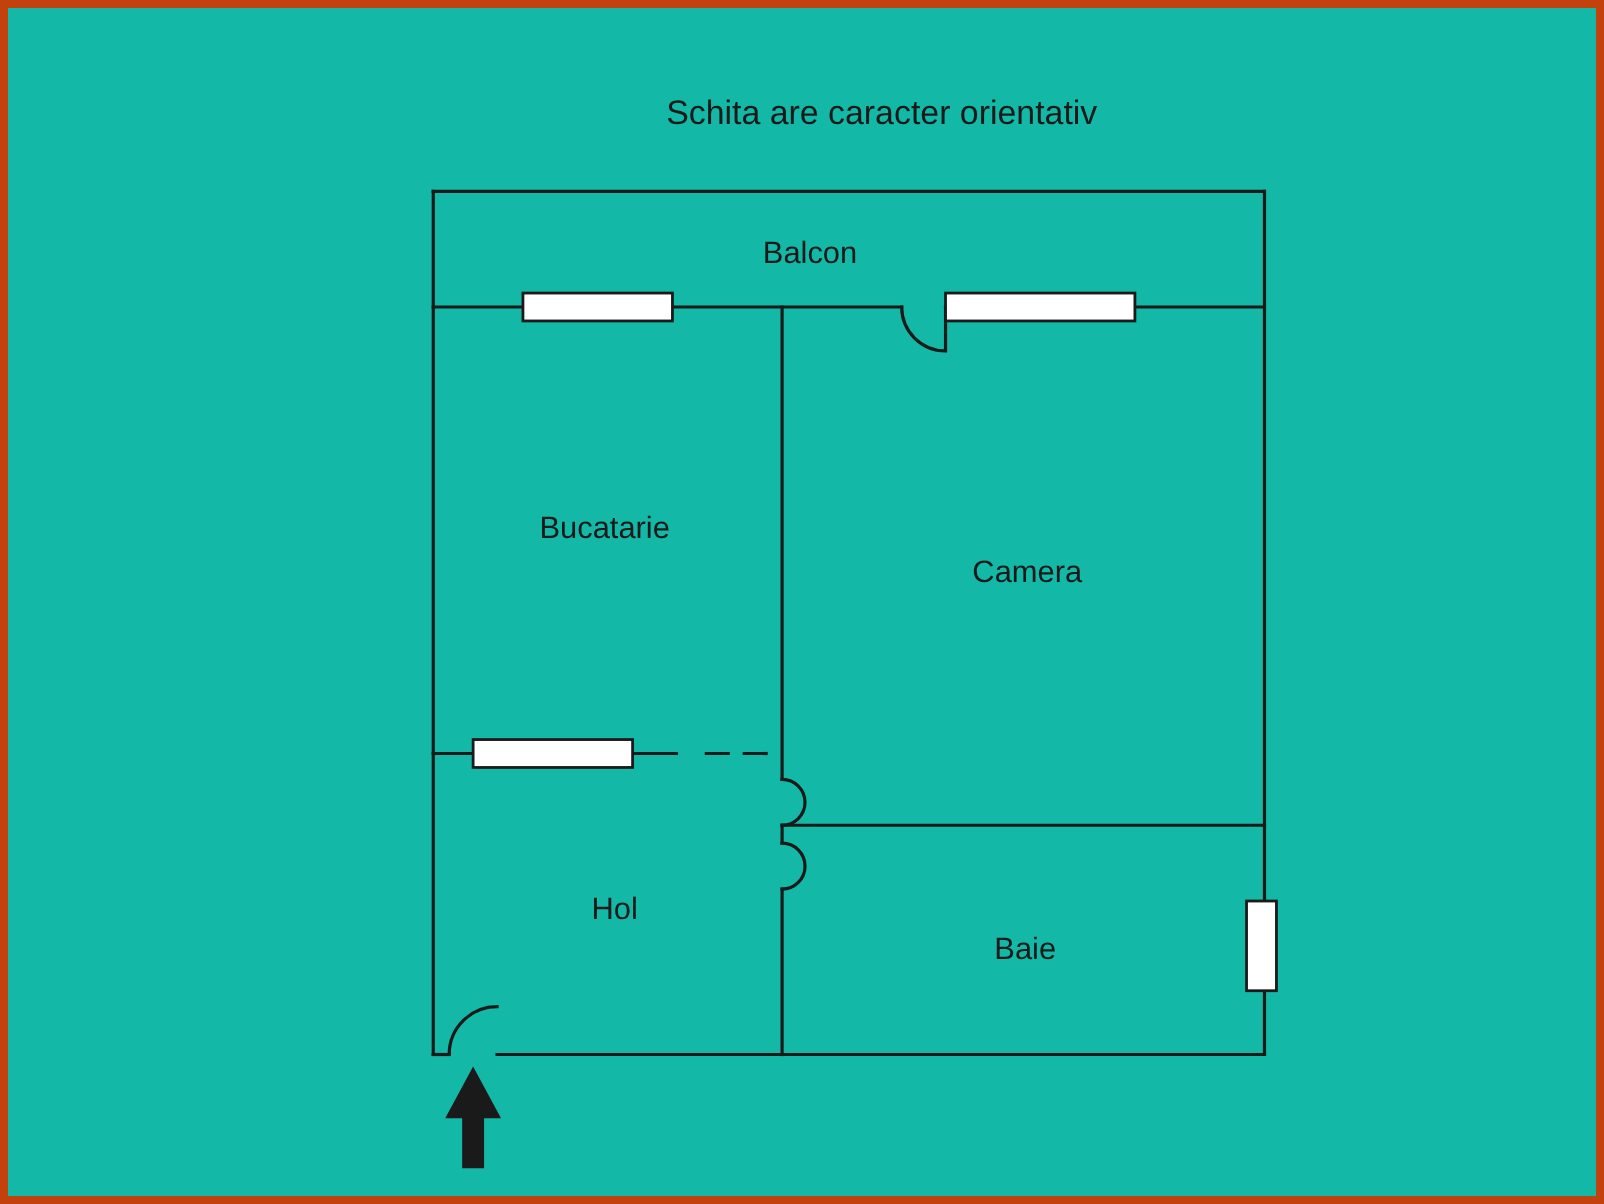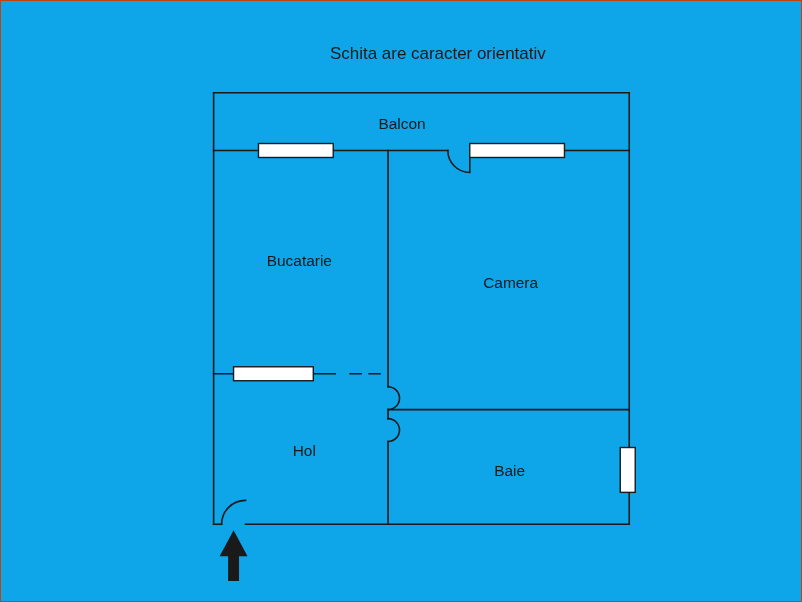--- a/index.html
+++ b/index.html
@@ -6,22 +6,22 @@
     margin: 0;
     padding: 0;
     background: #ffffff;
     font-family: "Liberation Sans", sans-serif;
   }
   .frame {
     position: relative;
     width: 802px;
     height: 602px;
     box-sizing: border-box;
-    border: 1px solid #c2410c;
-    background: #0ea5e9;
+    border: 4px solid #c2410c;
+    background: #14b8a6;
     overflow: hidden;
   }
   svg { display: block; }
   text {
     font-family: "Liberation Sans", sans-serif;
   }
   .title-text { font-size: 17px; }
   .room-text  { font-size: 15.5px; }
 </style>
 </head>

